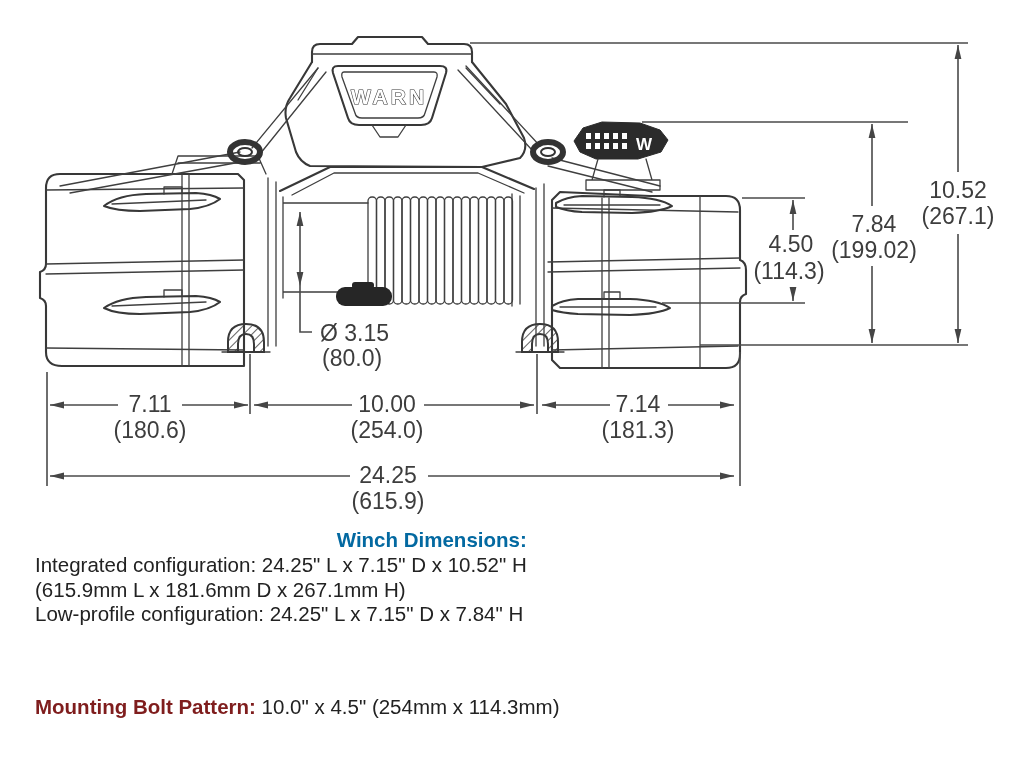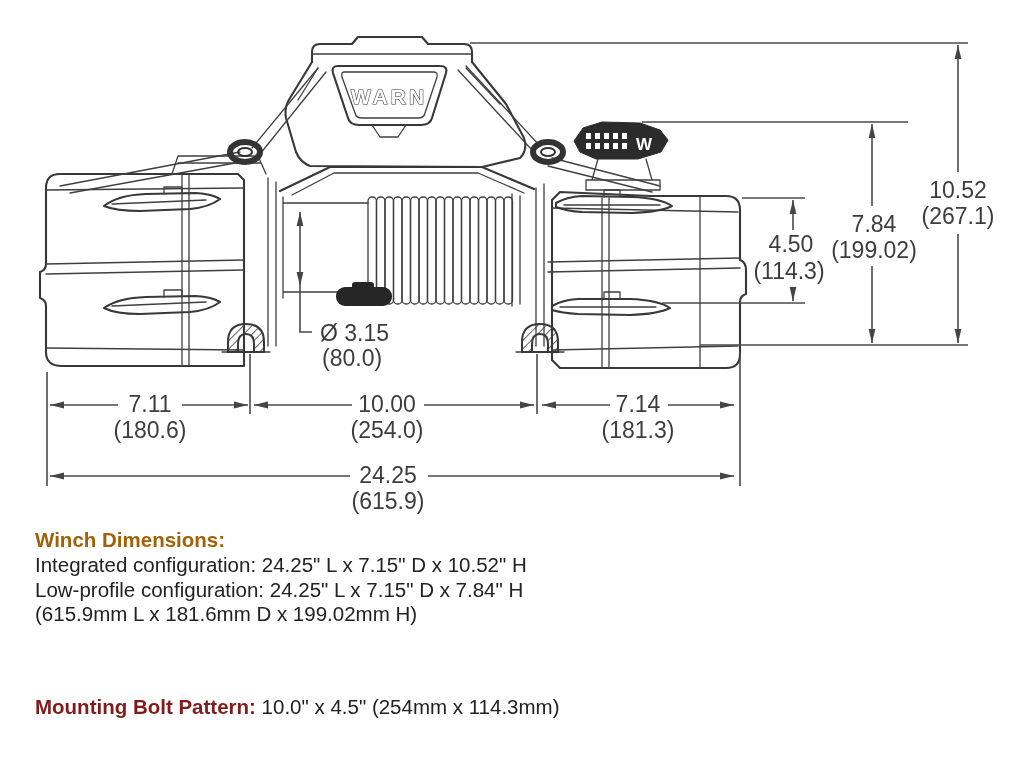--- a/index.html
+++ b/index.html
@@ -10,21 +10,21 @@
   .lnthin{fill:none;stroke:#3f3f3f;stroke-width:1.3;stroke-linejoin:round;stroke-linecap:round;}
   .dim{fill:none;stroke:#4a4a4a;stroke-width:1.6;}
   .dimtxt{font-family:"Liberation Sans",sans-serif;font-size:23px;fill:#3d3d3d;}
   .mid{text-anchor:middle;}
   .logotxt{font-family:"Liberation Sans",sans-serif;font-weight:bold;font-size:21px;
            letter-spacing:3px;fill:#ffffff;stroke:#333;stroke-width:1.1;paint-order:stroke;
            text-anchor:middle;}
   .clutchtxt{font-family:"Liberation Sans",sans-serif;font-weight:bold;font-size:17px;
              fill:#ffffff;text-anchor:middle;}
   .notes{position:absolute;left:35px;top:528px;color:#222;font-size:20.5px;line-height:24.8px;}
-  .notes .hd{font-weight:bold;color:#a16207;}
+  .notes .hd{font-weight:bold;color:#0369a1;text-align:right;}
   .mount{position:absolute;left:35px;top:695px;color:#222;font-size:20.5px;}
   .mount .hd{font-weight:bold;color:#7f1d1d;}
 </style>
 </head>
 <body>
 
 <div id="stage">
 
 <svg width="1024" height="768" viewBox="0 0 1024 768">
   <defs>
@@ -191,21 +191,21 @@
     <path class="dim" d="M350,476 L50,476" marker-end="url(#ar)"></path>
     <path class="dim" d="M428,476 L734,476" marker-end="url(#ar)"></path>
     <text class="dimtxt mid" x="388" y="483">24.25</text>
     <text class="dimtxt mid" x="388" y="509">(615.9)</text>
   </g>
 </svg>
 
 <div class="notes">
   <div class="hd">Winch Dimensions:</div>
   <div>Integrated configuration: 24.25" L x 7.15" D x 10.52" H</div>
+  <div>(615.9mm L x 181.6mm D x 267.1mm H)</div>
   <div>Low-profile configuration: 24.25" L x 7.15" D x 7.84" H</div>
-  <div>(615.9mm L x 181.6mm D x 199.02mm H)</div>
 </div>
 
 <div class="mount">
   <span class="hd">Mounting Bolt Pattern:</span><span> 10.0" x 4.5" (254mm x 114.3mm)</span>
 </div>
 
 </div>
 
 </body></html>

